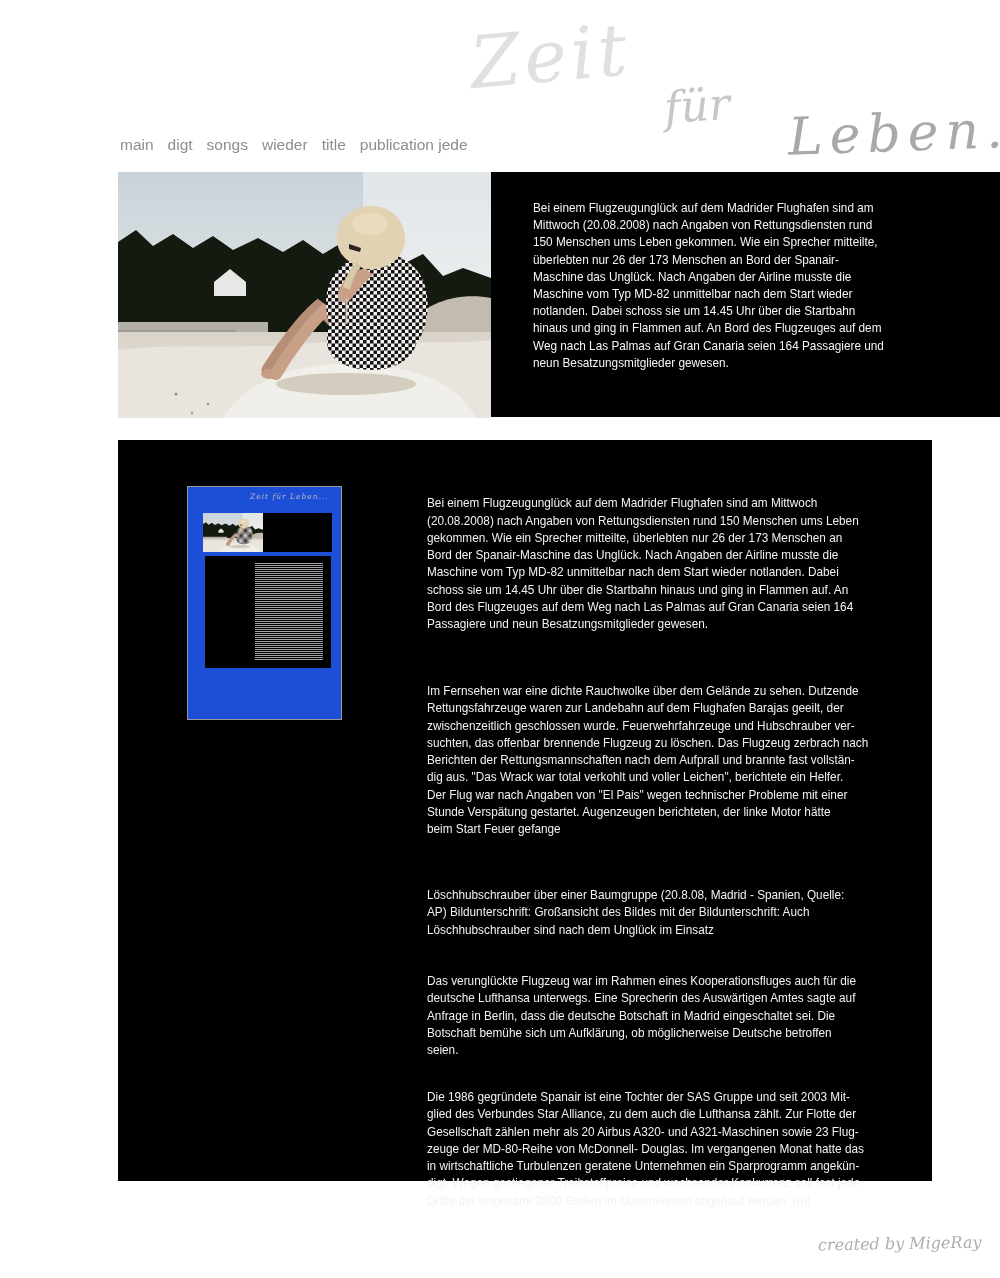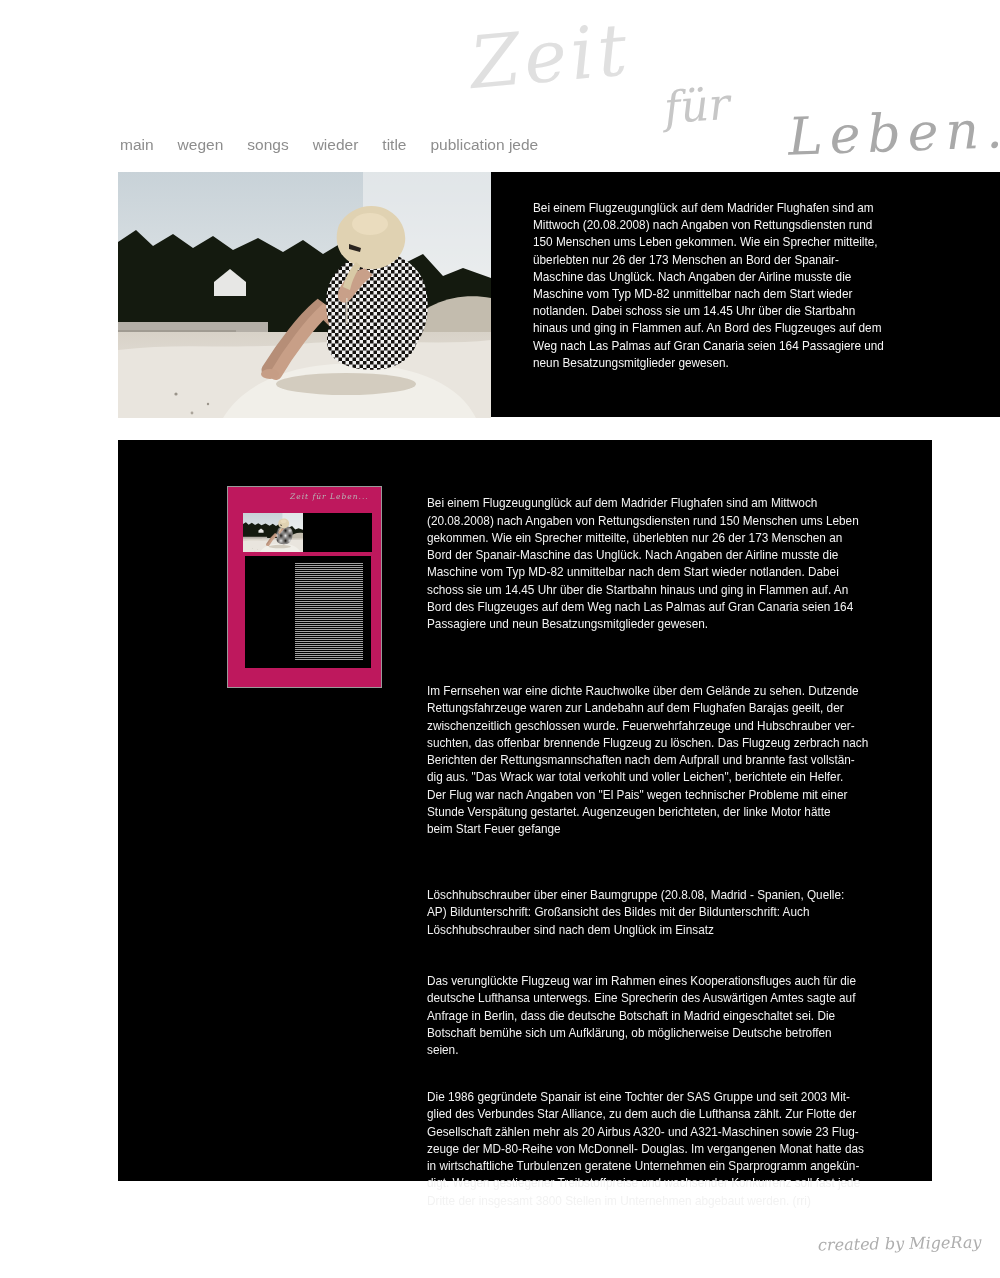--- a/index.html
+++ b/index.html
@@ -9,21 +9,21 @@
   }
   
   .title-word {
     position:absolute; font-family:"DejaVu Serif", serif; font-style:italic;
     white-space:nowrap; user-select:none;
   }
   .tw-zeit  { left:470px; top:14px;  font-size:72px; color:#e0e0e0; transform:rotate(-5deg); letter-spacing:4px; }
   .tw-fuer  { left:664px; top:80px;  font-size:44px; color:#c7c7c7; transform:rotate(-4deg); }
   .tw-leben { left:788px; top:102px; font-size:52px; color:#a9a9a9; transform:rotate(-2deg); letter-spacing:7px; }
   
-  .nav { position:absolute; left:120px; top:136px; display:flex; gap:24px;
+  .nav { position:absolute; left:120px; top:136px; display:flex; gap:14px;
          font-size:15.5px; color:#8d8d8d; }
   .nav a { color:#8d8d8d; text-decoration:none; cursor:pointer; }
   
   .hero-photo { position:absolute; left:118px; top:172px; width:373px; height:246px; overflow:hidden; }
   .hero-photo svg { display:block; }
   .hero-panel { position:absolute; left:491px; top:172px; width:525px; height:245px; background:#000; }
   .hero-text  {
     position:absolute; left:42px; top:27px; width:430px; margin:0;
     color:#f6f6f6; font-size:13.4px; line-height:17.2px;
     white-space:pre-line; transform:scaleX(0.88); transform-origin:0 0;
@@ -35,22 +35,22 @@
     color:#f2f2f2; font-size:13.4px; line-height:17.3px;
     white-space:pre-line; transform:scaleX(0.88); transform-origin:0 0;
   }
   .article-col p { margin:0; }
   .p1 { margin-bottom:32px !important; }
   .p2 { margin-bottom:31px !important; }
   .p3 { margin-bottom:17px !important; }
   .p4 { margin-bottom:12px !important; }
   
   .thumb {
-    position:absolute; left:70px; top:47px; width:153px; height:200px;
-    background:#be185d; box-shadow:0 0 0 1px #9a9a9a; cursor:pointer;margin-left:40px;
+    position:absolute; left:70px; top:47px; width:153px; height:232px;
+    background:#1d4ed8; box-shadow:0 0 0 1px #9a9a9a; cursor:pointer;
   }
   .thumb-title {
     position:absolute; left:62px; top:5px; font-family:"DejaVu Serif", serif;
     font-style:italic; font-size:7.5px; color:#b8b8b8; white-space:nowrap;
     letter-spacing:1px;
   }
   .thumb-hero { position:absolute; left:15px; top:26px; width:129px; height:39px; }
   .thumb-photo { position:absolute; left:0; top:0; width:60px; height:39px; overflow:hidden; }
   .thumb-photo svg { display:block; }
   .thumb-box { position:absolute; left:60px; top:0; width:69px; height:39px; background:#000; }
@@ -120,21 +120,21 @@
       </symbol>
     </defs>
   </svg>
 
   <header>
     <span class="title-word tw-zeit">Zeit</span>
     <span class="title-word tw-fuer">für</span>
     <span class="title-word tw-leben">Leben...</span>
     <nav class="nav">
       <a>main</a>
-      <a>wegen</a>
+      <a>digt</a>
       <a>songs</a>
       <a>wieder</a>
       <a>title</a>
       <a>publication jede</a>
     </nav>
   </header>
 
   <div class="hero-photo">
     <svg width="373" height="246">
         <use href="#beach"></use>

